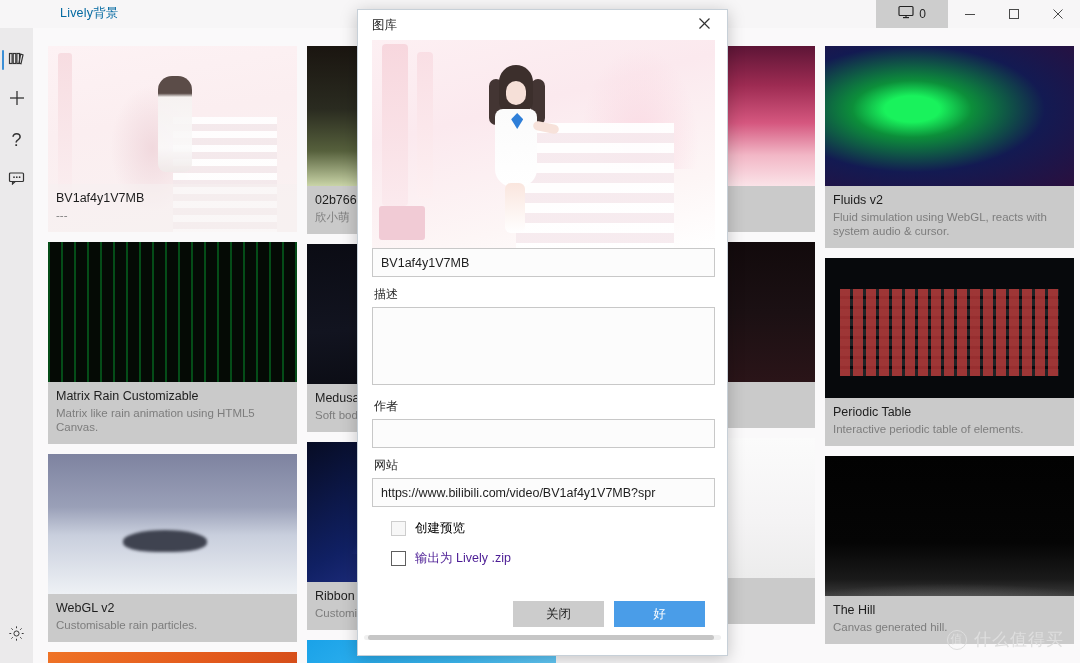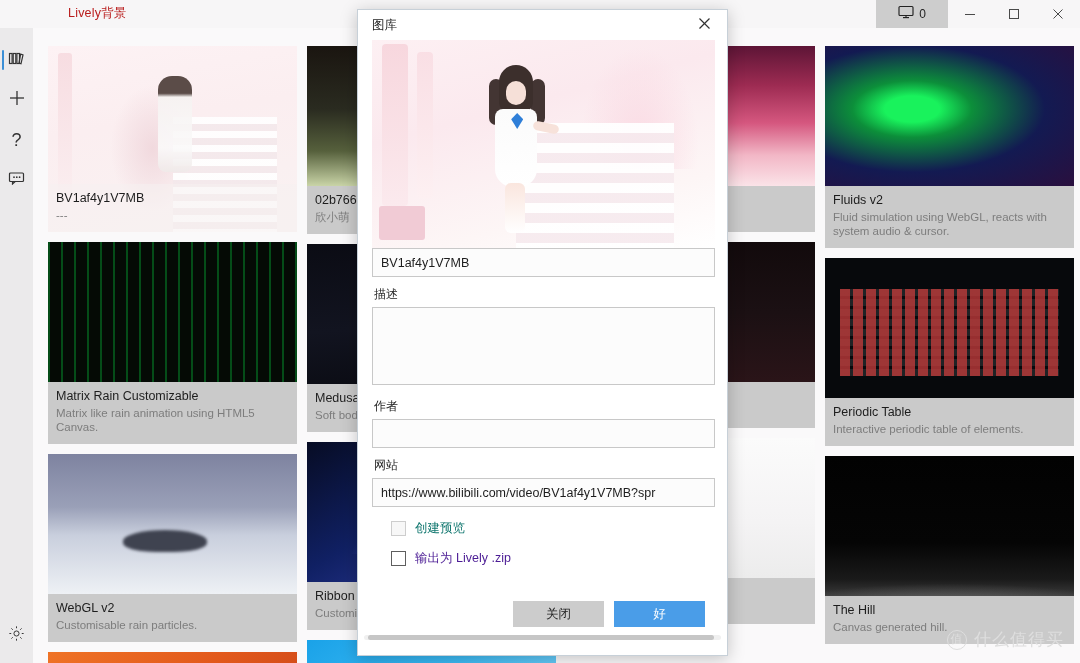--- a/index.html
+++ b/index.html
@@ -15,22 +15,22 @@
     background: #f7f6f7;
   }
 
   
   .titlebar {
     position: absolute; top: 0; left: 0; width: 1080px; height: 28px;
     background: #f7f6f7;
     z-index: 30;
   }
   .app-title {
-    position: absolute; left: 68px; top: 5px;
-    font-size: 12.5px; color: #b91c1c; letter-spacing: .2px;
+    position: absolute; left: 60px; top: 5px;
+    font-size: 12.5px; color: #0369a1; letter-spacing: .2px;
   }
   .winbtns {
     position: absolute; right: 0; top: 0; height: 28px;
     display: flex; align-items: stretch;
   }
   .monitor-chip {
     width: 72px; height: 28px; background: #cdcdcd;
     display: flex; align-items: center; justify-content: center; gap: 5px;
     cursor: default;
   }
@@ -243,21 +243,21 @@
     resize: none; outline: none;
     font-family: "Liberation Sans", sans-serif;
   }
   .cbrow { display: flex; align-items: center; gap: 9px; margin-top: 13px; padding-left: 19px; }
   .cbox {
     width: 15px; height: 15px; border: 1px solid #5e5e5e; background: #fff;
     flex: 0 0 15px;
   }
   .cbrow.disabled .cbox { border-color: #cdcdcd; background:#f7f7f7; }
   .cblabel { font-size: 12.5px; color: #4c1d95; }
-  .cbrow.disabled .cblabel { color: #0f766e; }
+  .cbrow.disabled .cblabel { color: #000000; }
   .btnrow {
     display: flex; justify-content: flex-end; gap: 10px;
     margin-top: 16px; padding-right: 8px;
   }
   .btn {
     width: 91px; height: 26px; border: none;
     font-size: 12.5px; cursor: pointer;
     font-family: "Liberation Sans", sans-serif;
     margin-top: 18px;
   }

